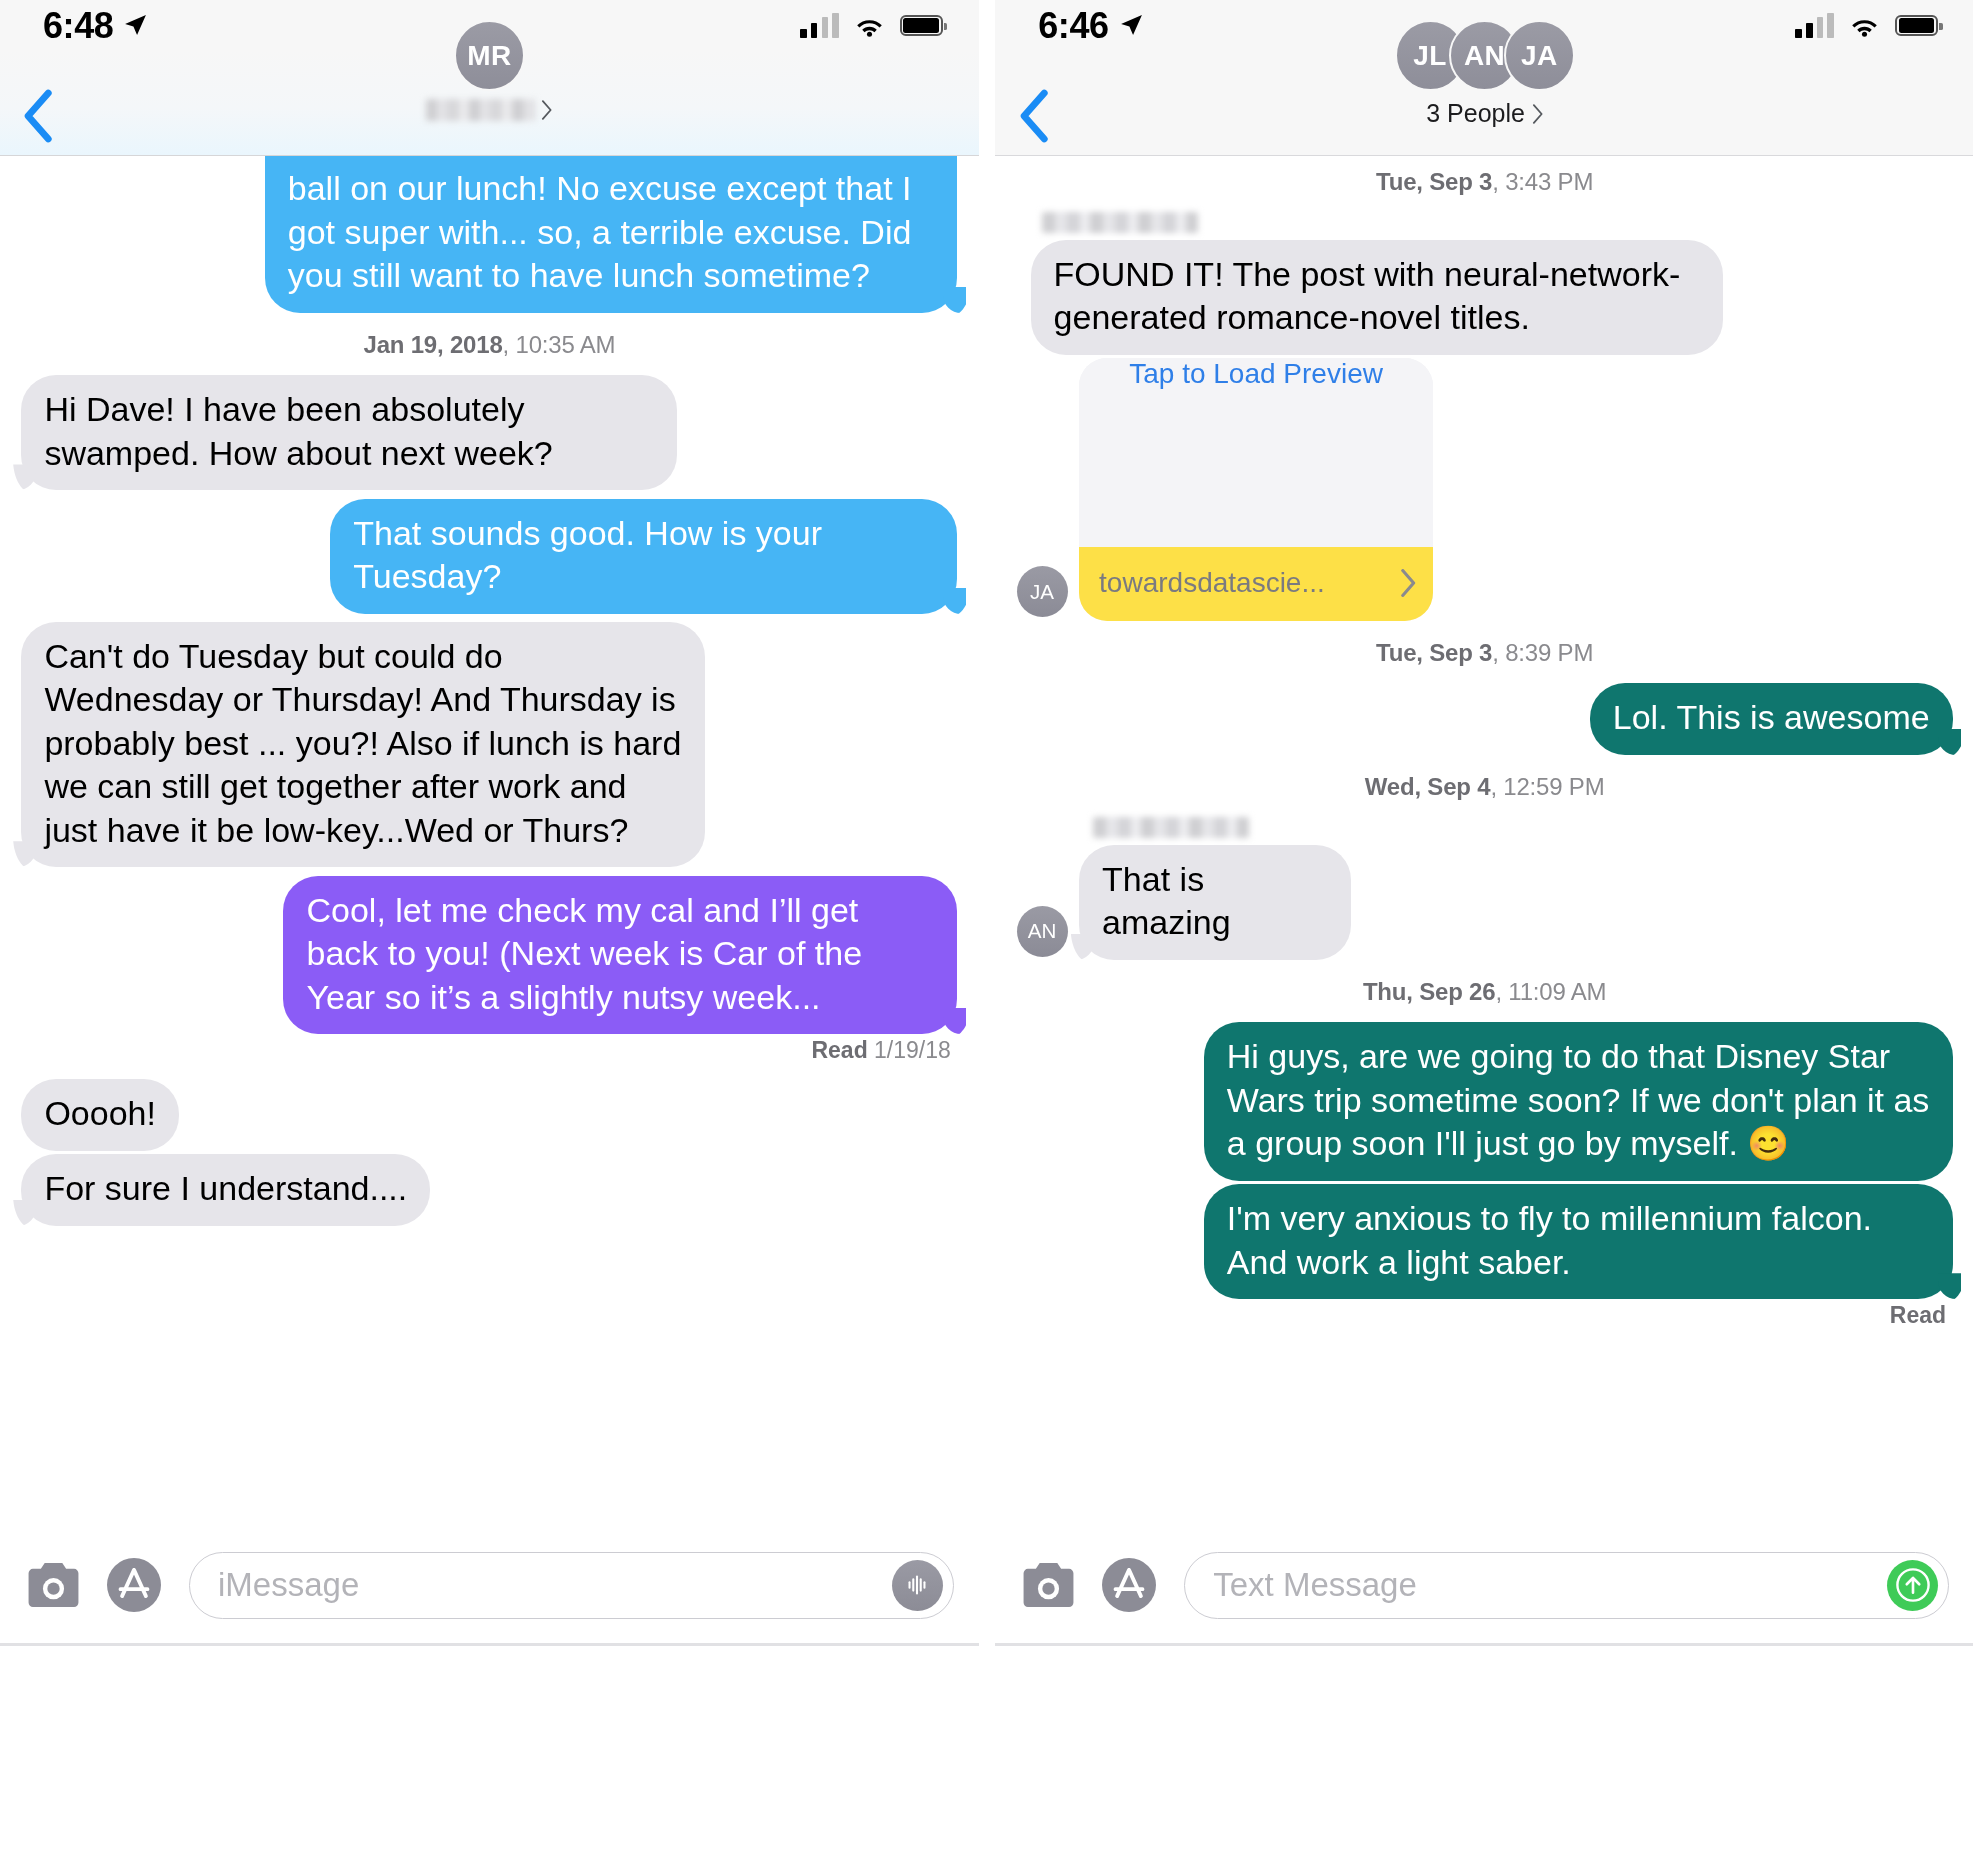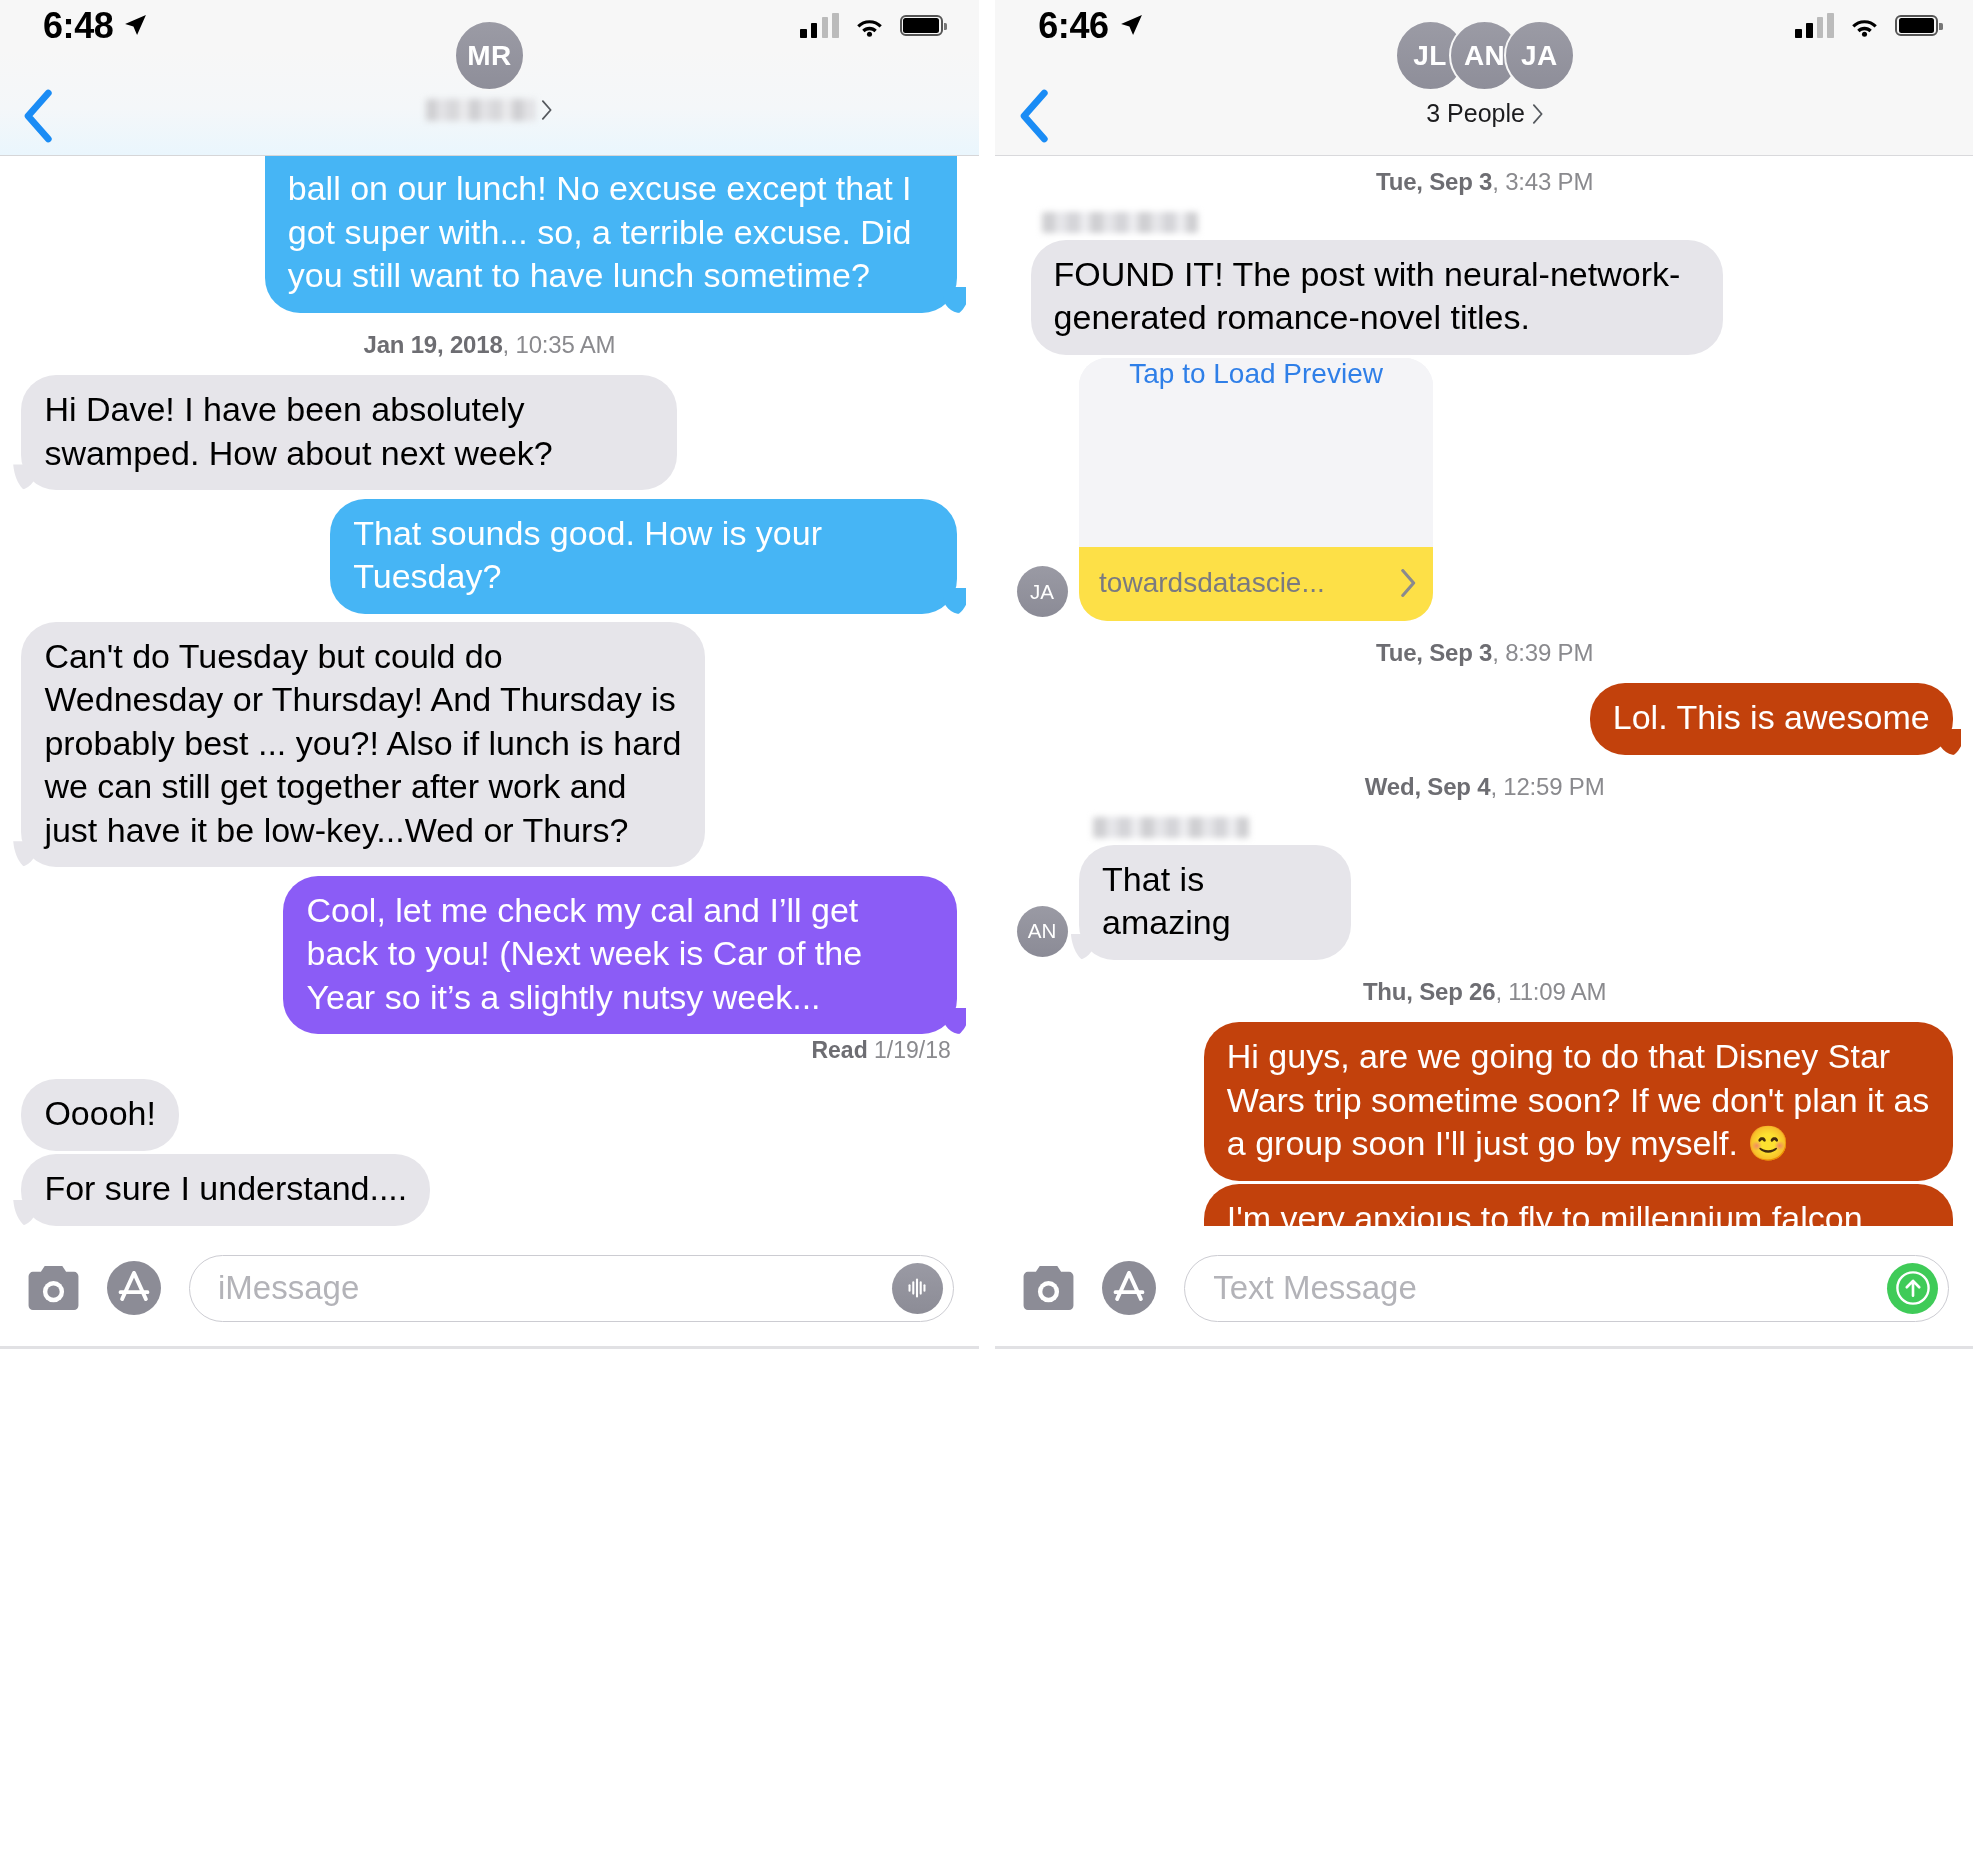--- a/index.html
+++ b/index.html
@@ -5,21 +5,21 @@
   * { box-sizing: border-box; margin: 0; padding: 0; }
   html, body {
     width: 1974px; height: 1874px;
     background: #ffffff;
     font-family: "Liberation Sans", sans-serif;
     overflow: hidden;
   }
   .screens { display: flex; width: 1974px; height: 1874px; }
   .phone {
     position: relative;
-    height: 1349px;
+    height: 1646px;
     background: #ffffff;
     display: flex;
     flex-direction: column;
     overflow: hidden;
   }
   .phone.left  { width: 979px; }
   .phone.gap   { width: 16.4px; background:#ffffff; }
   .phone.right { width: 979px; }
 
   
@@ -126,21 +126,21 @@
     padding: 13px 23px 15px 23px;
     border-radius: 35px;
     font-size: 34px;
     line-height: 1.28;
     word-wrap: break-word;
     white-space: pre-wrap;
   }
   .bubble.gray { background:#e6e5ea; color:#000; }
   .bubble.blue-light { background:#46b5f5; color:#fff; }
   .bubble.blue { background:#8b5cf6; color:#fff; }
-  .bubble.green { background:#c2410c; color:#fff; }
+  .bubble.green { background:#0f766e; color:#fff; }
 
   
   .bubble.tail-l::after{
     content:""; position:absolute; left:-8.2px; bottom:0;
     width:23px; height:26px;
     background: inherit;
     border-bottom-right-radius: 18px;
     clip-path: path("M28 32 C 14 32, 2 22, 0 0 L 28 0 Z");
   }
   .bubble.tail-r::after{

